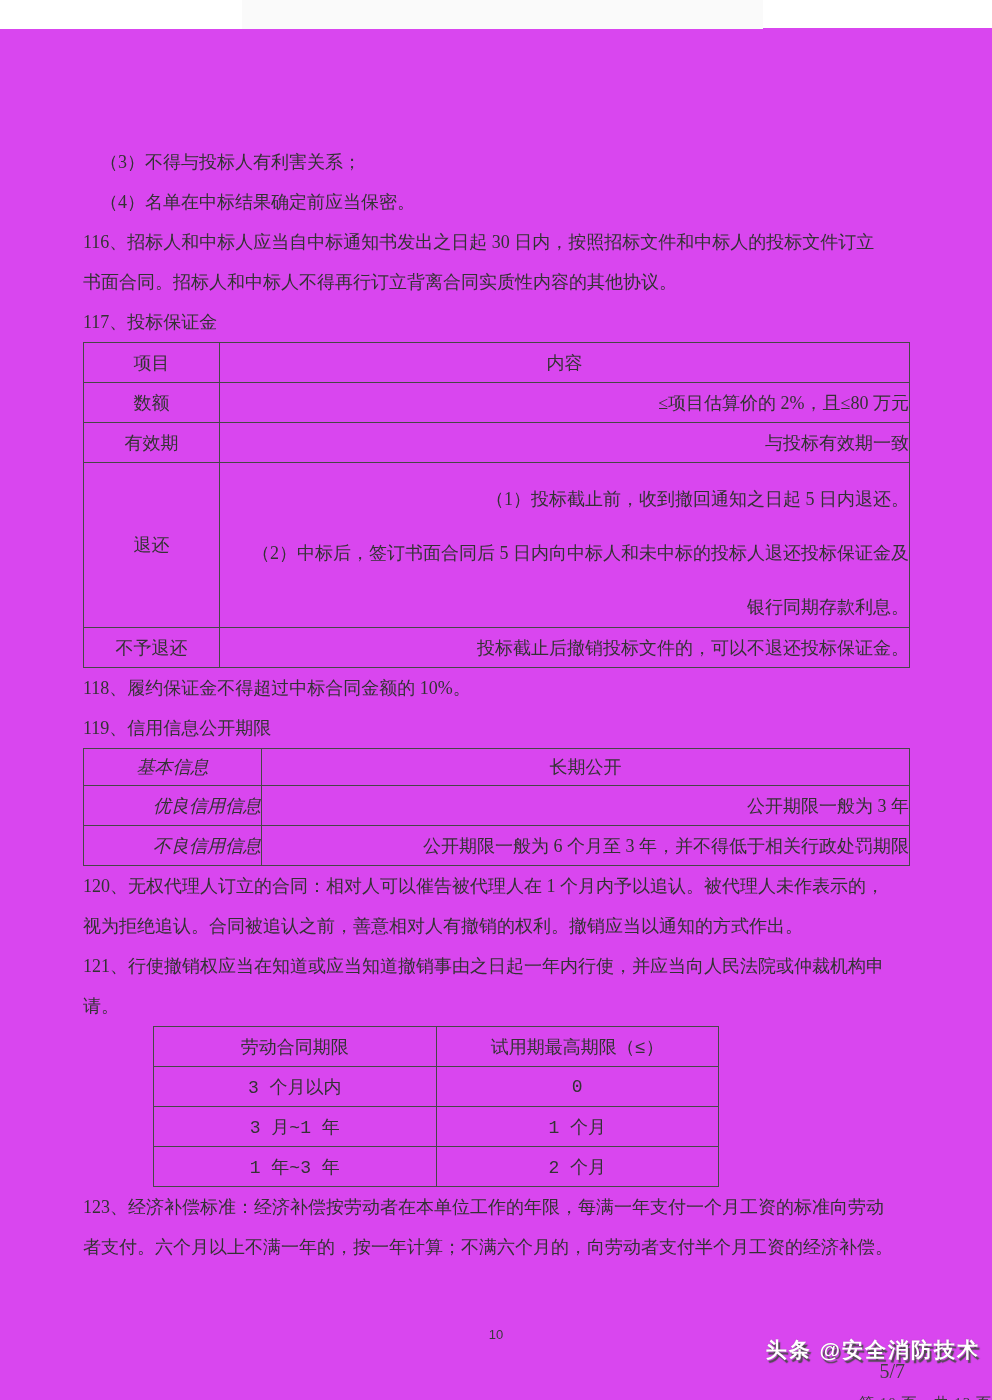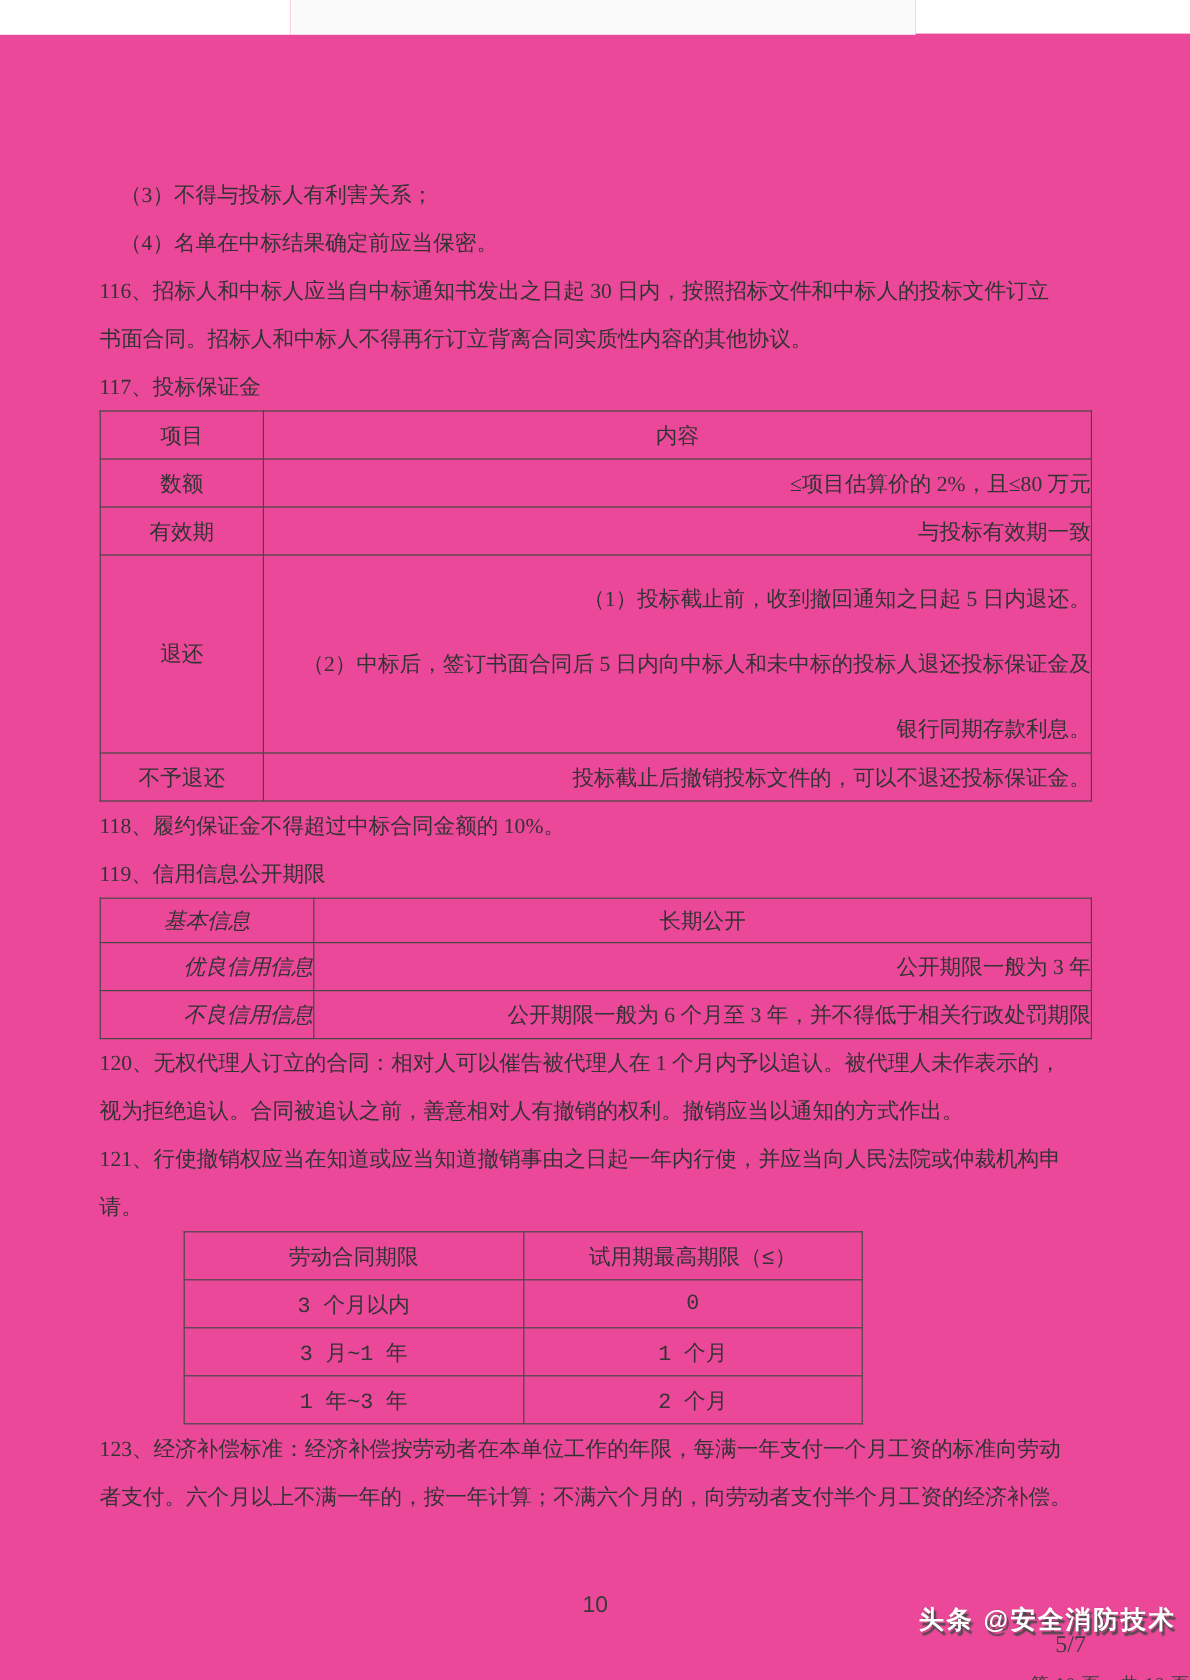--- a/index.html
+++ b/index.html
@@ -1,18 +1,18 @@
 <!DOCTYPE html>
 <html><head>
 <meta charset="utf-8">
 <style>
   html,body { margin:0; padding:0; }
   .page {
     position:relative; width:992px; height:1400px;
-    background:#ec4899; overflow:hidden;
+    background:#d946ef; overflow:hidden;
     font-family:"Liberation Serif","DejaVu Serif",serif;
     color:#333333;
   }
   .top-band   { position:absolute; left:242px; top:0; width:521px; height:29px; background:#fafafa; }
   .corner     { position:absolute; top:0; background:#ffffff; }
   .corner-left  { left:0; width:242px; height:29px; }
   .corner-right { right:0; width:229px; height:28px; }
 
   .content { position:absolute; left:83px; top:142px; width:827px; }
   .line { margin:0; height:40px; line-height:40px; font-size:18px; white-space:nowrap; overflow:visible; }
@@ -30,21 +30,21 @@
   .t2 .c1 { width:177px;font-style:italic; }
   .t3 { width:566px; margin-left:70px;font-family:Liberation Mono, monospace; }
   .t3 td, .t3 th { text-align:center; }
   .cell-lines { padding:1px 0; }
   .cellline { line-height:38px; white-space:nowrap;margin-top:16px; }
   .cellline.sub { padding-left:9px; }
 
   .pagenum {
     position:absolute; top:1327px; left:0; width:100%; text-align:center;
     font-family:"Liberation Sans","DejaVu Sans",sans-serif;
-    font-size:19px; color:#3a3a3a;
+    font-size:13px; color:#3a3a3a;
   }
   .footline {
     position:absolute; top:1394px; left:0; width:100%; text-align:right;
     font-size:15px; letter-spacing:1px; color:#3c3c3c;
   }
   .pageindicator {
     position:absolute; top:1360px; right:87px;
     font-size:20px; color:#3e3e3e; z-index:1;
   }
   .watermark {

